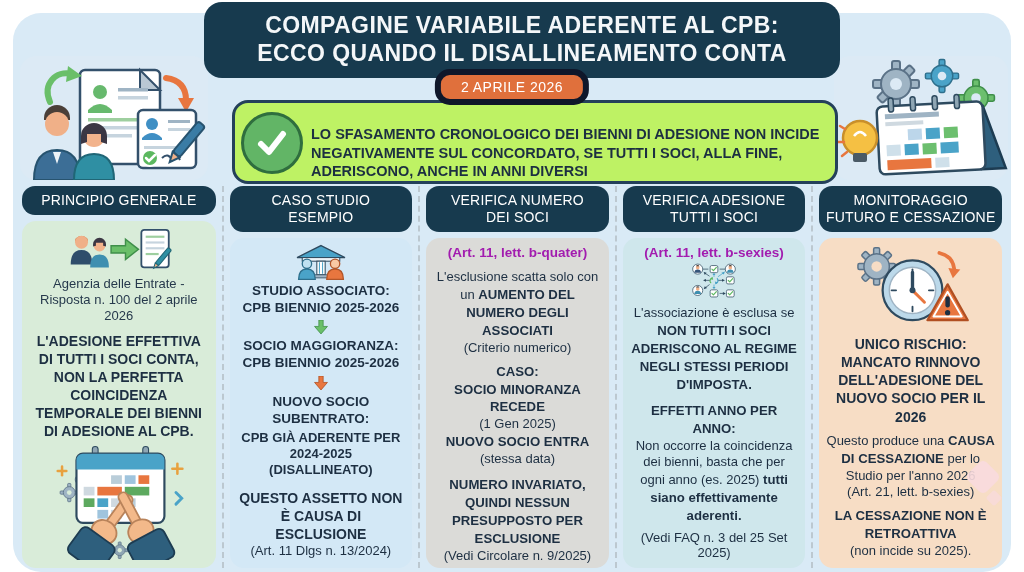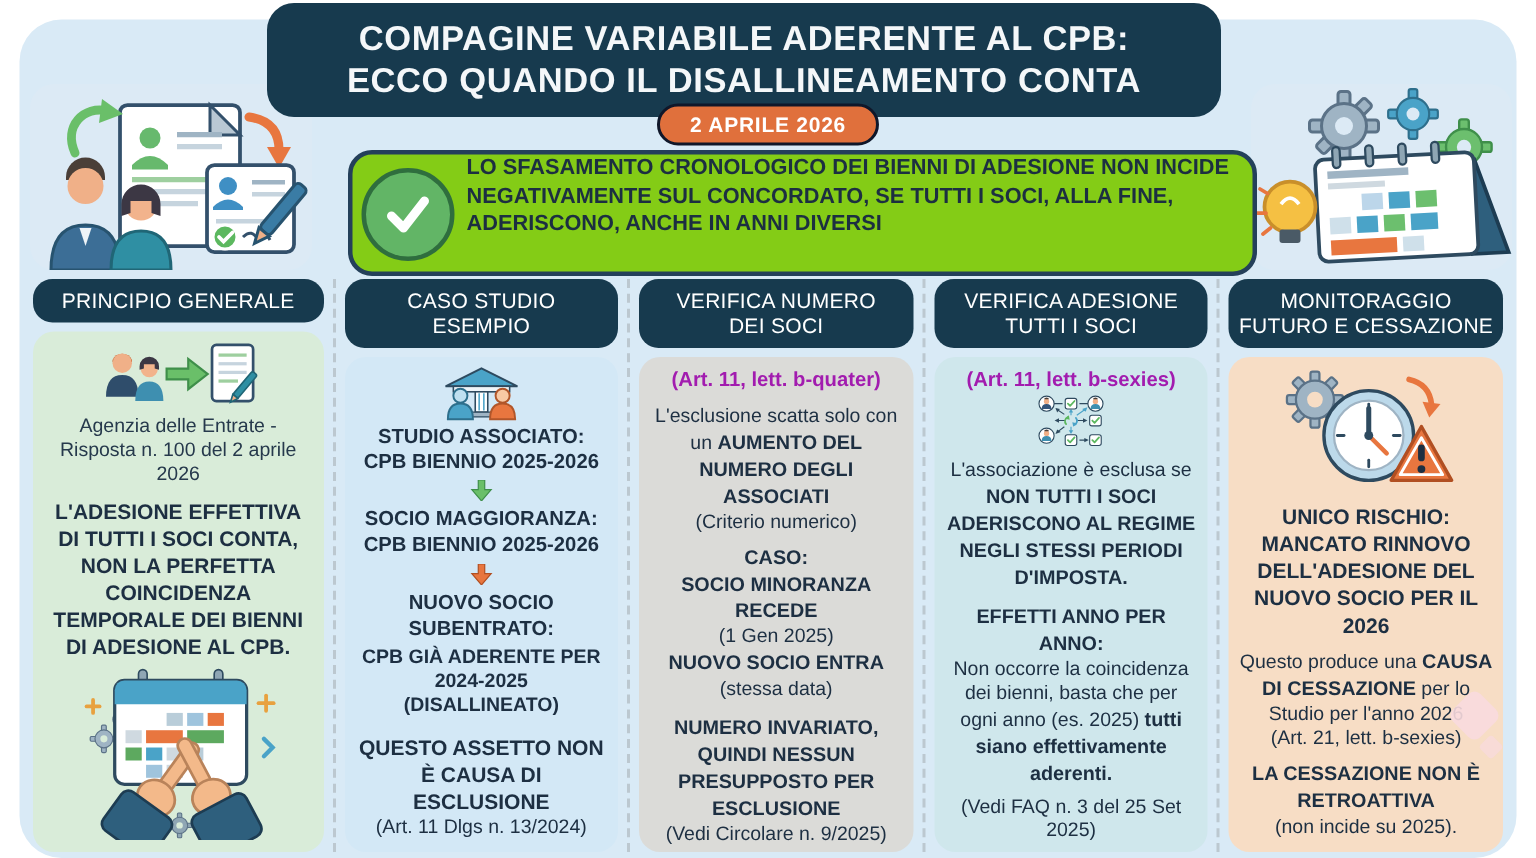--- a/index.html
+++ b/index.html
@@ -7,35 +7,35 @@
     width:1024px;height:572px;background:#ffffff;
     font-family:"Liberation Sans", sans-serif;color:#1d2f42;overflow:hidden;
   }
   .stage{position:relative;width:1024px;height:572px;}
   .bg-panel{
     position:absolute;left:13px;top:13px;width:998px;height:559px;
     background:#d9eaf6;border-radius:28px;
   }
   
   .banner{
-    position:absolute;left:178px;top:2px;width:636px;height:76px;
+    position:absolute;left:204px;top:2px;width:636px;height:76px;
     background:#173a4e;border-radius:18px;z-index:3;
     display:flex;flex-direction:column;justify-content:center;align-items:center;
     color:#f4f7f9;font-weight:bold;font-size:23px;line-height:1.2;letter-spacing:.4px;
     text-align:center;
   }
   .date-badge{
     position:absolute;left:50%;top:69px;transform:translateX(-50%);z-index:4;
-    background:#e0703c;color:#fff;font-weight:bold;font-size:14px;letter-spacing:.5px;
-    padding:4px 20px;border-radius:15px;border:2px solid #0f172a;
+    background:#e0703c;color:#fff;font-weight:normal;font-size:14px;letter-spacing:.5px;
+    padding:4px 20px;border-radius:15px;border:6px solid #0f172a;
   }
   .key-box{
     position:absolute;left:232px;top:100px;width:600px;height:78px;z-index:3;
-    background:#84cc16;border:3px solid #24405a;border-radius:16px;
-    display:flex;align-items:flex-start;
+    background:#bef264;border:3px solid #24405a;border-radius:16px;
+    display:flex;align-items:flex-end;
   }
   .check-circle{
     position:absolute;left:6px;top:9px;width:56px;height:56px;border-radius:50%;
     background:#62b566;border:3px solid #2f6e3e;display:flex;align-items:center;justify-content:center;
   }
   .key-text{
     margin-left:76px;margin-right:10px;font-weight:bold;font-size:14.5px;line-height:1.28;
     color:#1c2f41;
   }
   .illu{position:absolute;top:56px;height:124px;z-index:2;}

